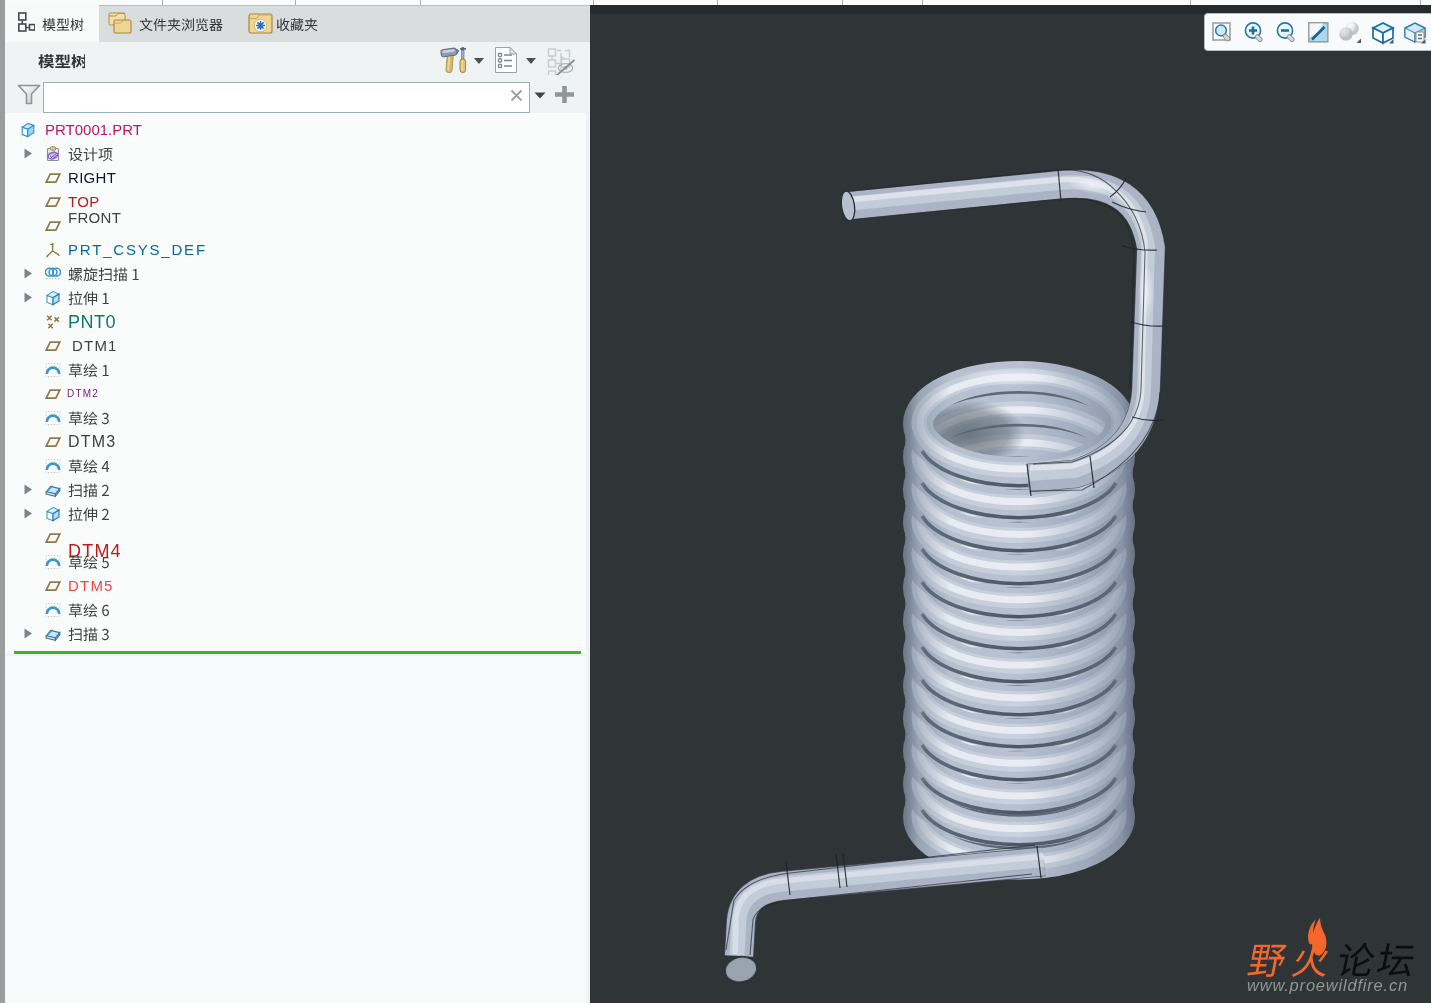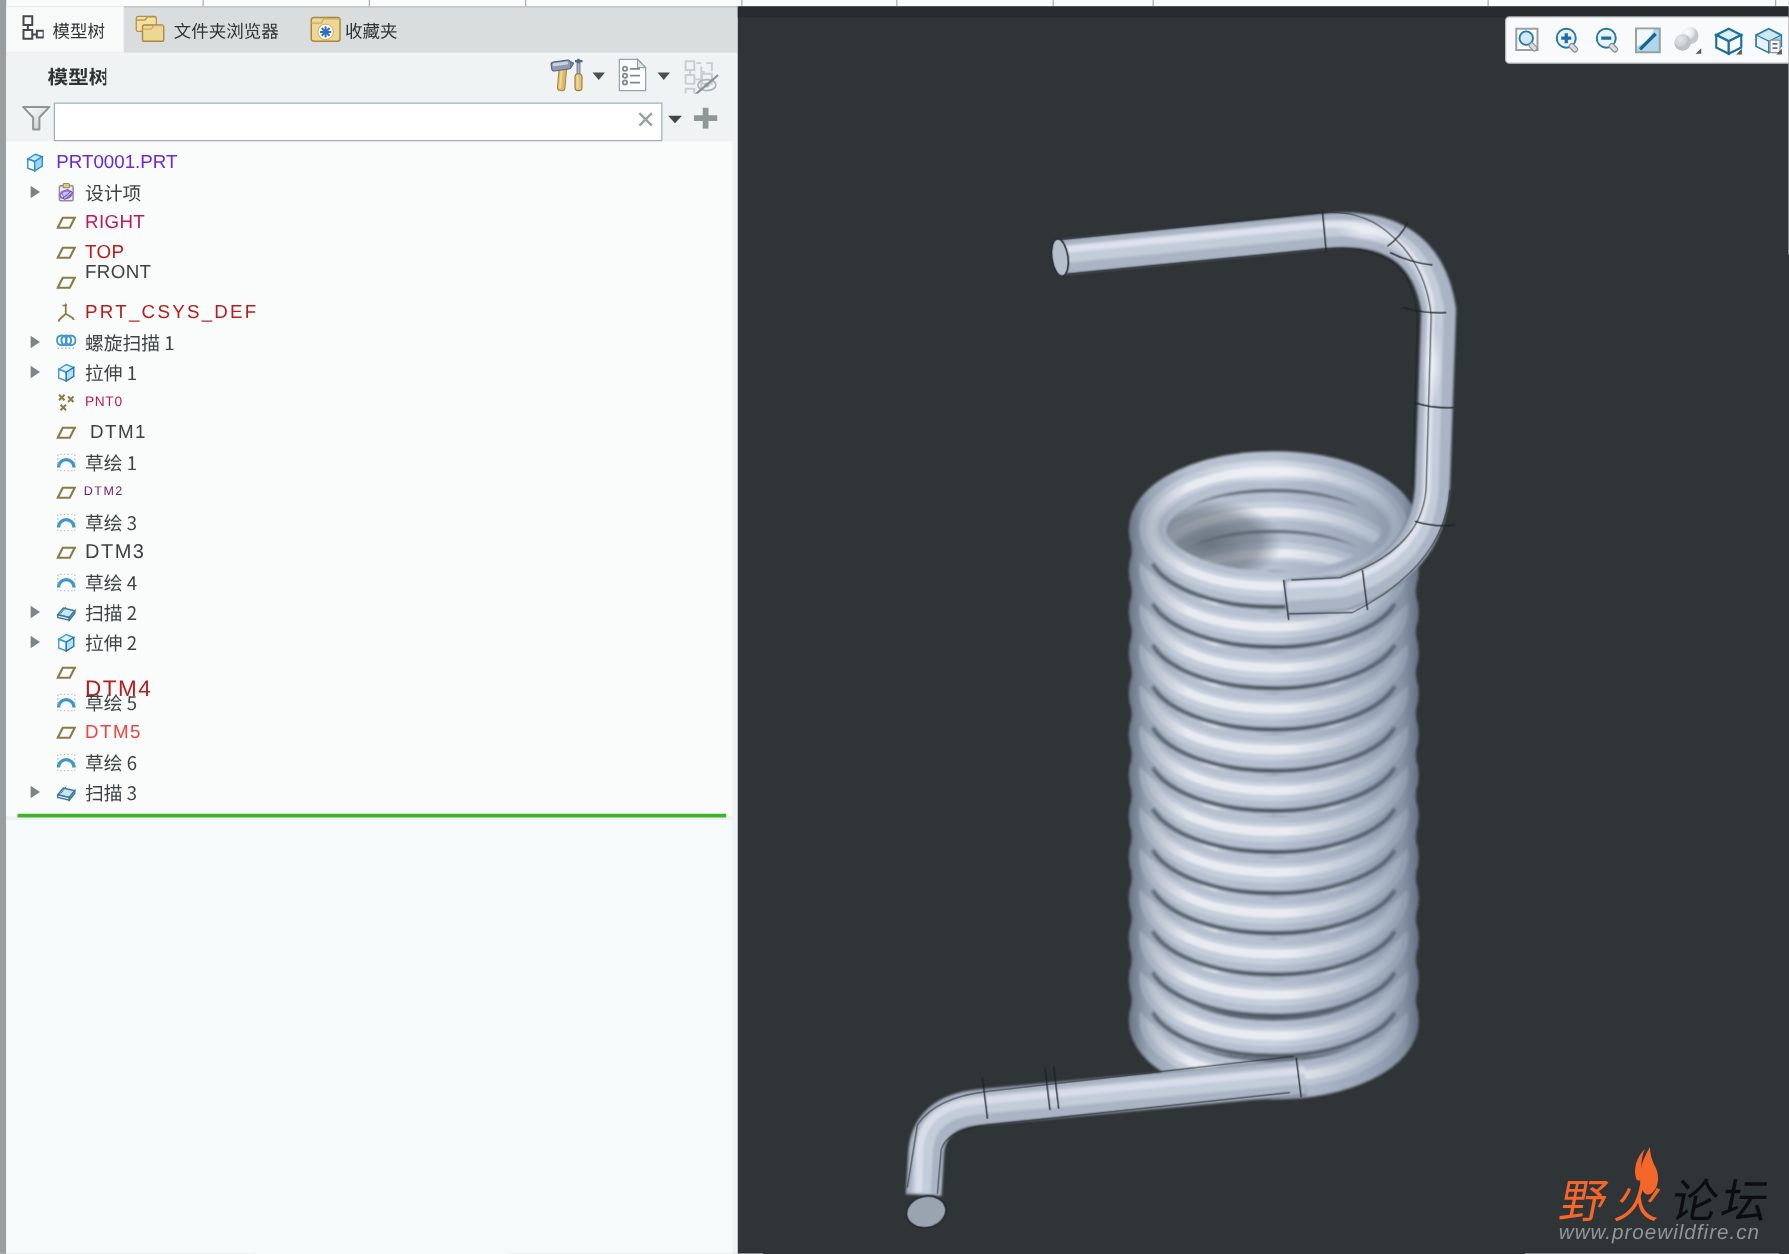--- a/index.html
+++ b/index.html
@@ -122,58 +122,58 @@
 <svg style="position:absolute;left:555px;top:86px" width="19" height="17" viewBox="0 0 19 17">
  <path d="M7.2,0 L11.8,0 L11.8,6.2 L19,6.2 L19,10.8 L11.8,10.8 L11.8,17 L7.2,17 L7.2,10.8 L0,10.8 L0,6.2 L7.2,6.2 Z" fill="#909797"></path>
 </svg>
 <div style="position:absolute;left:14px;top:651px;width:567px;height:3px;background:#3eb328"></div>
 
 <svg style="position:absolute;left:20px;top:122px" width="16" height="16" viewBox="0 0 16 16">
     <polygon points="2.2,5.2 8.2,1.4 13.8,3.4 7.8,7.2" fill="#c8ebfb" stroke="#2d8fd0" stroke-width="1.1"></polygon>
     <polygon points="2.2,5.2 7.8,7.2 7.8,14.6 2.2,12.6" fill="#f4fbff" stroke="#2d8fd0" stroke-width="1.1"></polygon>
     <polygon points="7.8,7.2 13.8,3.4 13.8,10.8 7.8,14.6" fill="#9fd4f2" stroke="#2d8fd0" stroke-width="1.1"></polygon>
   </svg>
-<div style="position:absolute;left:45px;top:119px;font-size:15px;line-height:22px;color:#6d28d9;letter-spacing:0px">PRT0001.PRT</div>
+<div style="position:absolute;left:45px;top:119px;font-size:15px;line-height:22px;color:#be185d;letter-spacing:0px">PRT0001.PRT</div>
 <svg style="position:absolute;left:23px;top:148px" width="10" height="12" viewBox="0 0 10 12">
     <polygon points="1.5,0.5 9,5.5 1.5,10.5" fill="#7d8487"></polygon>
   </svg>
 <svg style="position:absolute;left:45px;top:146px" width="16" height="16" viewBox="0 0 16 16">
     <rect x="2.5" y="2.5" width="11" height="12" fill="#e9edf0" stroke="#8b9196" stroke-width="1.2" rx="1"></rect>
     <rect x="5.5" y="0.8" width="5" height="3.4" fill="#e6c97e" stroke="#a08648" stroke-width="0.9" rx="0.8"></rect>
     <polygon points="4,7.5 9.5,5.5 11.5,9.5 6,11.5" fill="#a8d4ee" stroke="#5b93b8" stroke-width="0.8"></polygon>
     <ellipse cx="7.8" cy="9.6" rx="4.8" ry="3" transform="rotate(-16 7.8 9.6)" fill="none" stroke="#9e5fd0" stroke-width="1.5"></ellipse>
     <path d="M5.4,12.4 L11.8,7 L13.2,8.2 L6.8,13.6 Z" fill="#c9a2ea" stroke="#7b3fae" stroke-width="0.7"></path>
   </svg>
 <svg style="position:absolute;left:68px;top:144px" width="47" height="22" viewBox="0 -16 47 22">
     <path fill="#3d4242" d="M1.8 -11.6C2.6 -10.9 3.6 -9.9 4.1 -9.3L4.9 -10.1C4.4 -10.7 3.4 -11.7 2.6 -12.3ZM0.6 -7.9V-6.8H2.8V-1.4C2.8 -0.7 2.3 -0.2 2.0 -0.1C2.2 0.2 2.5 0.6 2.6 0.9C2.9 0.6 3.3 0.3 5.9 -1.7C5.8 -1.9 5.6 -2.3 5.5 -2.6L3.9 -1.4V-7.9ZM7.4 -12.1V-10.4C7.4 -9.3 7.0 -8.0 5.1 -7.1C5.3 -7.0 5.7 -6.5 5.8 -6.3C7.9 -7.3 8.4 -9.0 8.4 -10.4V-11.0H11.1V-8.6C11.1 -7.5 11.3 -7.0 12.3 -7.0C12.5 -7.0 13.2 -7.0 13.5 -7.0C13.8 -7.0 14.1 -7.0 14.3 -7.1C14.2 -7.4 14.2 -7.8 14.2 -8.1C14.0 -8.0 13.7 -8.0 13.5 -8.0C13.3 -8.0 12.6 -8.0 12.4 -8.0C12.2 -8.0 12.2 -8.1 12.2 -8.6V-12.1ZM12.1 -4.9C11.5 -3.7 10.7 -2.7 9.7 -1.9C8.7 -2.8 7.9 -3.8 7.4 -4.9ZM5.8 -6.0V-4.9H6.5L6.3 -4.8C6.9 -3.5 7.8 -2.3 8.8 -1.3C7.7 -0.6 6.4 -0.1 5.1 0.2C5.3 0.5 5.6 0.9 5.7 1.2C7.1 0.8 8.5 0.2 9.7 -0.6C10.8 0.3 12.2 0.9 13.8 1.2C13.9 0.9 14.2 0.5 14.4 0.2C13.0 -0.1 11.7 -0.6 10.6 -1.3C11.9 -2.4 12.9 -3.8 13.5 -5.7L12.8 -6.0L12.6 -6.0Z M17.1 -11.6C17.9 -10.9 18.9 -9.9 19.4 -9.3L20.2 -10.1C19.7 -10.7 18.6 -11.7 17.8 -12.3ZM15.7 -7.9V-6.8H18.1V-1.4C18.1 -0.8 17.6 -0.3 17.3 -0.1C17.5 0.1 17.8 0.6 17.9 0.9C18.2 0.6 18.6 0.3 21.4 -1.7C21.3 -1.9 21.1 -2.4 21.1 -2.7L19.2 -1.5V-7.9ZM24.4 -12.6V-7.6H20.6V-6.5H24.4V1.2H25.6V-6.5H29.4V-7.6H25.6V-12.6Z M39.3 -7.5V-4.3C39.3 -2.8 38.9 -0.8 34.8 0.3C35.0 0.5 35.4 0.9 35.5 1.2C39.7 -0.2 40.4 -2.4 40.4 -4.3V-7.5ZM40.3 -1.4C41.5 -0.6 43.0 0.5 43.7 1.2L44.4 0.4C43.7 -0.3 42.2 -1.3 41.0 -2.1ZM30.4 -2.8 30.7 -1.6C32.1 -2.1 33.9 -2.7 35.7 -3.3L35.5 -4.3L33.7 -3.7V-9.8H35.4V-10.8H30.7V-9.8H32.6V-3.4ZM36.3 -9.4V-2.3H37.4V-8.3H42.2V-2.3H43.4V-9.4H39.8C40.0 -9.8 40.3 -10.4 40.5 -10.9H44.4V-11.9H35.7V-10.9H39.2C39.0 -10.4 38.9 -9.8 38.7 -9.4Z"></path>
   </svg>
 <svg style="position:absolute;left:45px;top:170px" width="16" height="16" viewBox="0 0 16 16">
     <polygon points="1.2,12.2 5.2,4.2 14.8,4.2 10.8,12.2" fill="none" stroke="#8d7a45" stroke-width="1.7"></polygon>
   </svg>
-<div style="position:absolute;left:68px;top:167px;font-size:15px;line-height:22px;color:#be185d;letter-spacing:0.3px">RIGHT</div>
+<div style="position:absolute;left:68px;top:167px;font-size:15px;line-height:22px;color:#0f172a;letter-spacing:0.3px">RIGHT</div>
 <svg style="position:absolute;left:45px;top:194px" width="16" height="16" viewBox="0 0 16 16">
     <polygon points="1.2,12.2 5.2,4.2 14.8,4.2 10.8,12.2" fill="none" stroke="#8d7a45" stroke-width="1.7"></polygon>
   </svg>
 <div style="position:absolute;left:68px;top:191px;font-size:15px;line-height:22px;color:#b91c1c;letter-spacing:0.3px">TOP</div>
 <svg style="position:absolute;left:45px;top:218px" width="16" height="16" viewBox="0 0 16 16">
     <polygon points="1.2,12.2 5.2,4.2 14.8,4.2 10.8,12.2" fill="none" stroke="#8d7a45" stroke-width="1.7"></polygon>
   </svg>
 <div style="position:absolute;left:68px;top:207px;font-size:15px;line-height:22px;color:#3d4242;letter-spacing:0.3px">FRONT</div>
 <svg style="position:absolute;left:45px;top:242px" width="16" height="16" viewBox="0 0 16 16">
     <g stroke="#8d7a45" stroke-width="1.4" fill="none">
       <path d="M7.6,9 L7.6,1.4 M7.6,9 L2,14.2 M7.6,9 L13.8,12.8"></path>
     </g>
     <g fill="#8d7a45">
       <polygon points="7.6,0.2 6.4,2.8 8.8,2.8"></polygon>
       <polygon points="1,15.4 3.4,14.9 2,13.2"></polygon>
       <polygon points="15,13.8 12.8,14 13.4,12"></polygon>
     </g>
     <path d="M5,2.4 L7.2,2.4" stroke="#8d7a45" stroke-width="1.1"></path>
   </svg>
-<div style="position:absolute;left:68px;top:239px;font-size:15px;line-height:22px;color:#b91c1c;letter-spacing:1.8px">PRT_CSYS_DEF</div>
+<div style="position:absolute;left:68px;top:239px;font-size:15px;line-height:22px;color:#0369a1;letter-spacing:1.8px">PRT_CSYS_DEF</div>
 <svg style="position:absolute;left:23px;top:268px" width="10" height="12" viewBox="0 0 10 12">
     <polygon points="1.5,0.5 9,5.5 1.5,10.5" fill="#7d8487"></polygon>
   </svg>
 <svg style="position:absolute;left:45px;top:266px" width="16" height="16" viewBox="0 0 16 16">
     <g fill="none" stroke="#3e96c9" stroke-width="1.6">
       <circle cx="4.4" cy="6.2" r="3.9"></circle>
       <circle cx="8" cy="6.2" r="3.9"></circle>
       <circle cx="11.6" cy="6.2" r="3.9"></circle>
     </g>
     <g stroke="#a5bac6" stroke-width="1.1" stroke-dasharray="1.2 1.8">
@@ -194,21 +194,21 @@
 <svg style="position:absolute;left:68px;top:288px" width="43" height="22" viewBox="0 -16 43 22">
     <path fill="#3d4242" d="M6.0 -9.9V-8.8H14.1V-9.9ZM7.0 -7.6C7.5 -5.5 7.9 -2.8 8.1 -1.2L9.2 -1.5C9.0 -3.0 8.5 -5.8 8.0 -7.9ZM8.8 -12.4C9.1 -11.7 9.4 -10.7 9.5 -10.0L10.6 -10.4C10.5 -11.0 10.1 -12.0 9.9 -12.7ZM5.3 -0.5V0.6H14.5V-0.5H11.4C12.0 -2.5 12.6 -5.5 13.0 -7.8L11.8 -8.0C11.5 -5.7 10.9 -2.5 10.4 -0.5ZM2.7 -12.6V-9.6H0.8V-8.5H2.7V-5.2C1.9 -5.0 1.2 -4.8 0.6 -4.7L1.0 -3.6L2.7 -4.1V-0.1C2.7 0.1 2.6 0.1 2.4 0.1C2.3 0.2 1.7 0.2 1.1 0.1C1.2 0.4 1.4 0.9 1.4 1.2C2.4 1.2 2.9 1.2 3.3 1.0C3.6 0.8 3.8 0.5 3.8 -0.1V-4.4L5.5 -4.9L5.4 -6.0L3.8 -5.5V-8.5H5.4V-9.6H3.8V-12.6Z M23.9 -9.2V-7.1H21.0V-9.2ZM19.9 -10.2V-2.2H21.0V-3.0H23.9V1.2H25.0V-3.0H28.0V-2.3H29.1V-10.2H25.0V-12.5H23.9V-10.2ZM25.0 -9.2H28.0V-7.1H25.0ZM23.9 -6.1V-4.0H21.0V-6.1ZM25.0 -6.1H28.0V-4.0H25.0ZM19.0 -12.5C18.1 -10.3 16.7 -8.0 15.2 -6.6C15.4 -6.3 15.8 -5.7 15.9 -5.4C16.4 -6.0 16.9 -6.6 17.4 -7.3V1.2H18.5V-9.0C19.1 -10.0 19.6 -11.1 20.0 -12.2Z M34.7 0.0H40.7V-1.1H38.5V-11.0H37.5C36.9 -10.7 36.1 -10.4 35.2 -10.2V-9.3H37.1V-1.1H34.7Z"></path>
   </svg>
 <svg style="position:absolute;left:45px;top:314px" width="16" height="16" viewBox="0 0 16 16">
     <g stroke="#8d7a45" stroke-width="1.6">
       <path d="M2.2,1.8 L6.6,6.2 M6.6,1.8 L2.2,6.2"></path>
       <path d="M9.4,3.2 L13.8,7.6 M13.8,3.2 L9.4,7.6"></path>
       <path d="M3.4,9.8 L7.8,14.2 M7.8,9.8 L3.4,14.2"></path>
     </g>
   </svg>
-<div style="position:absolute;left:68px;top:311px;font-size:11px;line-height:22px;color:#be185d;letter-spacing:0.5px">PNT0</div>
+<div style="position:absolute;left:68px;top:311px;font-size:18px;line-height:22px;color:#0f766e;letter-spacing:0.5px">PNT0</div>
 <svg style="position:absolute;left:45px;top:338px" width="16" height="16" viewBox="0 0 16 16">
     <polygon points="1.2,12.2 5.2,4.2 14.8,4.2 10.8,12.2" fill="none" stroke="#8d7a45" stroke-width="1.7"></polygon>
   </svg>
 <div style="position:absolute;left:72px;top:335px;font-size:15px;line-height:22px;color:#3d4242;letter-spacing:1.2px">DTM1</div>
 <svg style="position:absolute;left:45px;top:362px" width="16" height="16" viewBox="0 0 16 16">
     <g stroke="#b9c4cc" stroke-width="1" stroke-dasharray="1.2 1.8" fill="none">
       <path d="M1.2,1.5 L1.2,14.5 M14.8,1.5 L14.8,14.5 M3,14.5 L13,14.5 M3,1.5 L13,1.5"></path>
     </g>
     <path d="M1.8,12 A6.2,6.4 0 0 1 14.2,12" fill="none" stroke="#3e96c9" stroke-width="2.6"></path>
   </svg>

